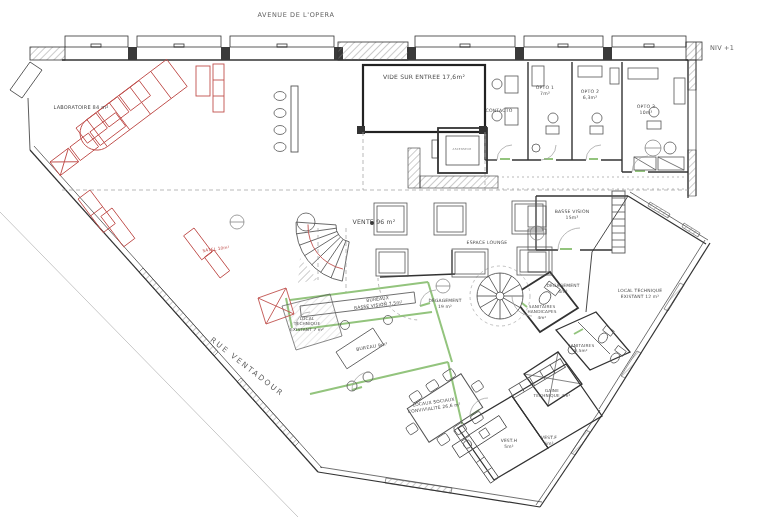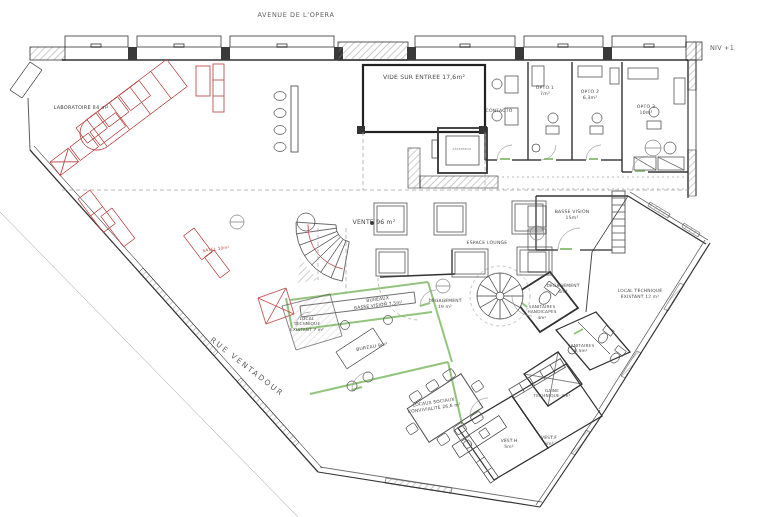--- a/index.html
+++ b/index.html
@@ -1,17 +1,17 @@
 <!DOCTYPE html>
 <html><head>
 <meta charset="utf-8">
 <style>
   html,body{margin:0;padding:0;background:#fff;}
   #stage{position:relative;width:768px;height:517px;background:#ffffff;overflow:hidden;
-         font-family:"DejaVu Sans",sans-serif;}
+         font-family:"DejaVu Sans",sans-serif;border-radius:12px;}
   #stage svg{position:absolute;left:0;top:0;}
   .lbl{position:absolute;transform:translate(-50%,-50%);color:#4a4a4a;
        white-space:pre-line;text-align:center;line-height:1.25;letter-spacing:.2px;}
   .lbl.red{color:#c0504d;}
   .lbl.street{color:#5f5f5f;}
 </style>
 </head>
 <body>
 
 <div id="stage">

